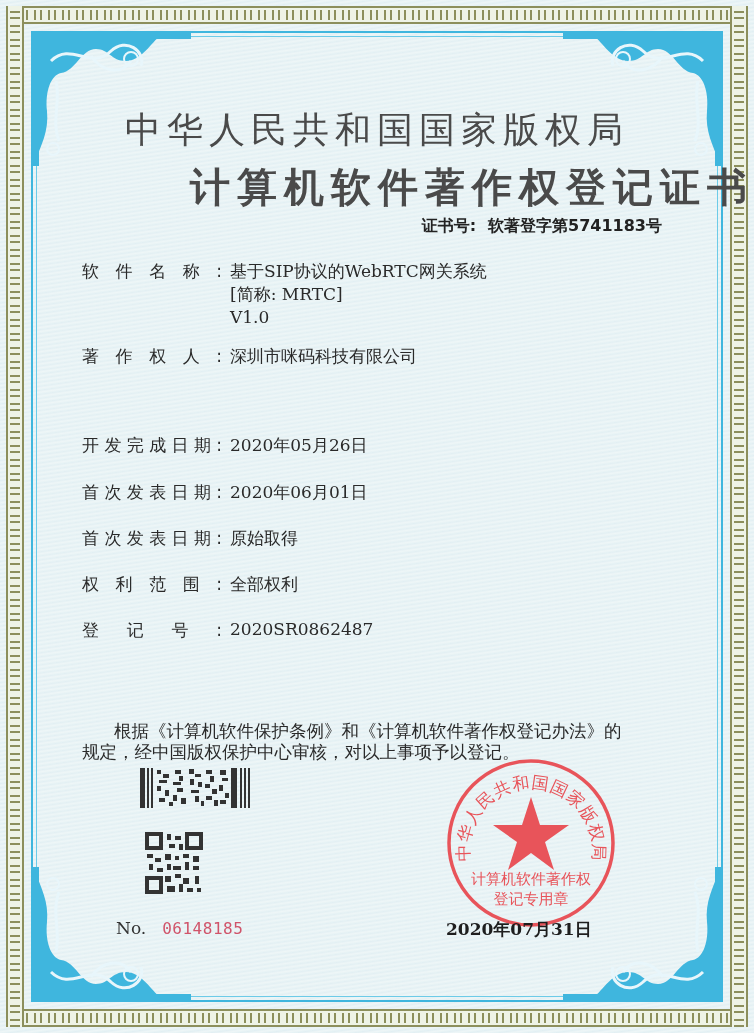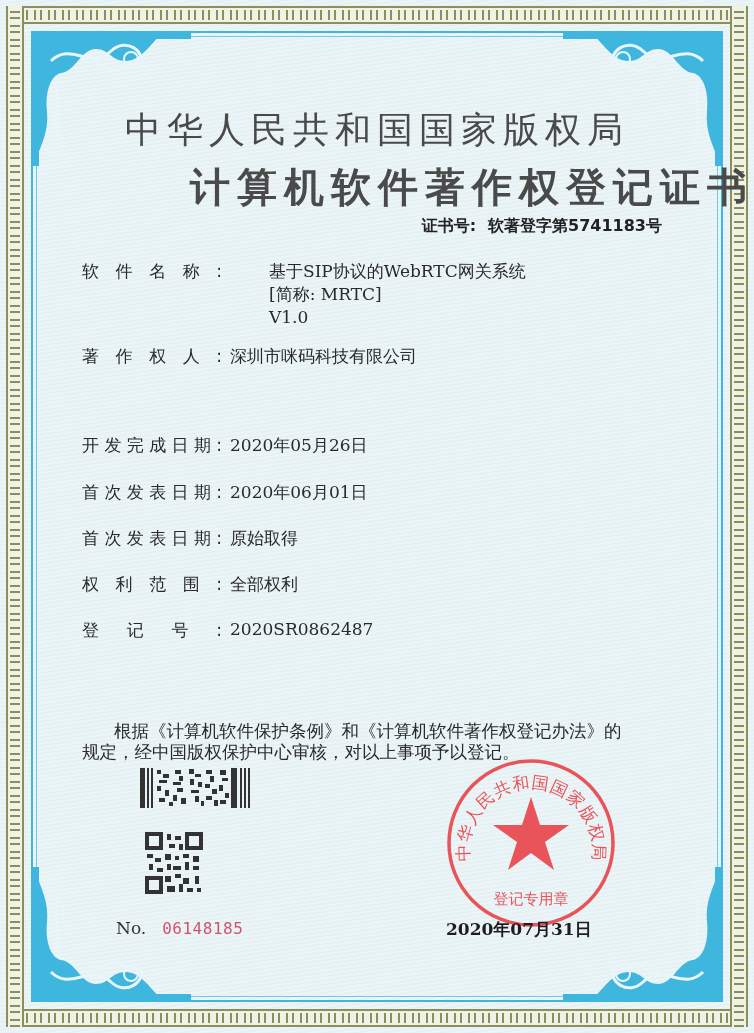--- a/index.html
+++ b/index.html
@@ -39,21 +39,21 @@
   .title2 { position:absolute; left:0; right:0; top:160px; text-align:right;
     font-size:40px; letter-spacing:7px; color:#4a4a4a; font-weight:bold; font-family:"DejaVu Serif", serif; }
   .certno { position:absolute; right:92px; top:202px; font-size:16px; color:#222; font-weight:bold;
     font-family:"DejaVu Sans", sans-serif;margin-top:14px; }
   .certno span { margin-left:12px; }
 
   .row { position:absolute; left:82px; font-size:17px; color:#2a2a2a;
     font-family:"DejaVu Sans", sans-serif; }
   .label { position:absolute; left:0; width:140px; text-align-last:justify; white-space:nowrap; }
   .value { position:absolute; left:148px; white-space:nowrap; font-family:"DejaVu Serif", serif; }
-  .value .line { display:block; line-height:23px;margin-left:39px; }
+  .value .line { display:block; line-height:23px; }
 
   .para { position:absolute; left:82px; font-size:17.5px; color:#2a2a2a;
     font-family:"DejaVu Sans", sans-serif; white-space:nowrap; }
 
   .barcode { position:absolute; left:140px; top:768px; width:112px; height:40px; }
   .qrcode { position:absolute; left:145px; top:832px; width:58px; height:62px; }
   .serial { position:absolute; left:116px; top:918px; font-size:17px; color:#333; font-family:"DejaVu Serif", serif; }
   .serial-num { color:#d0546a; margin-left:16px; font-family:"DejaVu Sans Mono", monospace; font-size:16px; letter-spacing:0.5px; }
 
   .seal { position:absolute; left:445px; top:757px; width:172px; height:172px; }
@@ -241,17 +241,18 @@
     <svg viewBox="0 0 172 172">
       <circle cx="86" cy="86" r="82" fill="none" stroke="#e8545a" stroke-width="3.5"></circle>
       <defs>
           <path id="ringpath" d="M 30 120 A 62 62 0 1 1 142 120"></path>
         </defs>
       <text font-size="17" fill="#e8545a" font-family="DejaVu Sans, sans-serif" letter-spacing="1">
         <textPath href="#ringpath" startOffset="50%" text-anchor="middle">中华人民共和国国家版权局</textPath>
       </text>
       <polygon points="86,40 95,68 124,68 100,85 109,113 86,96 63,113 72,85 48,68 77,68" fill="#e8545a"></polygon>
     </svg>
+    <div class="seal-line" style="top:113px;">计算机软件著作权</div>
     <div class="seal-line" style="top:133px;">登记专用章</div>
   </div>
 
   <div class="date">2020年07月31日</div>
 </div>
 
 </body></html>

